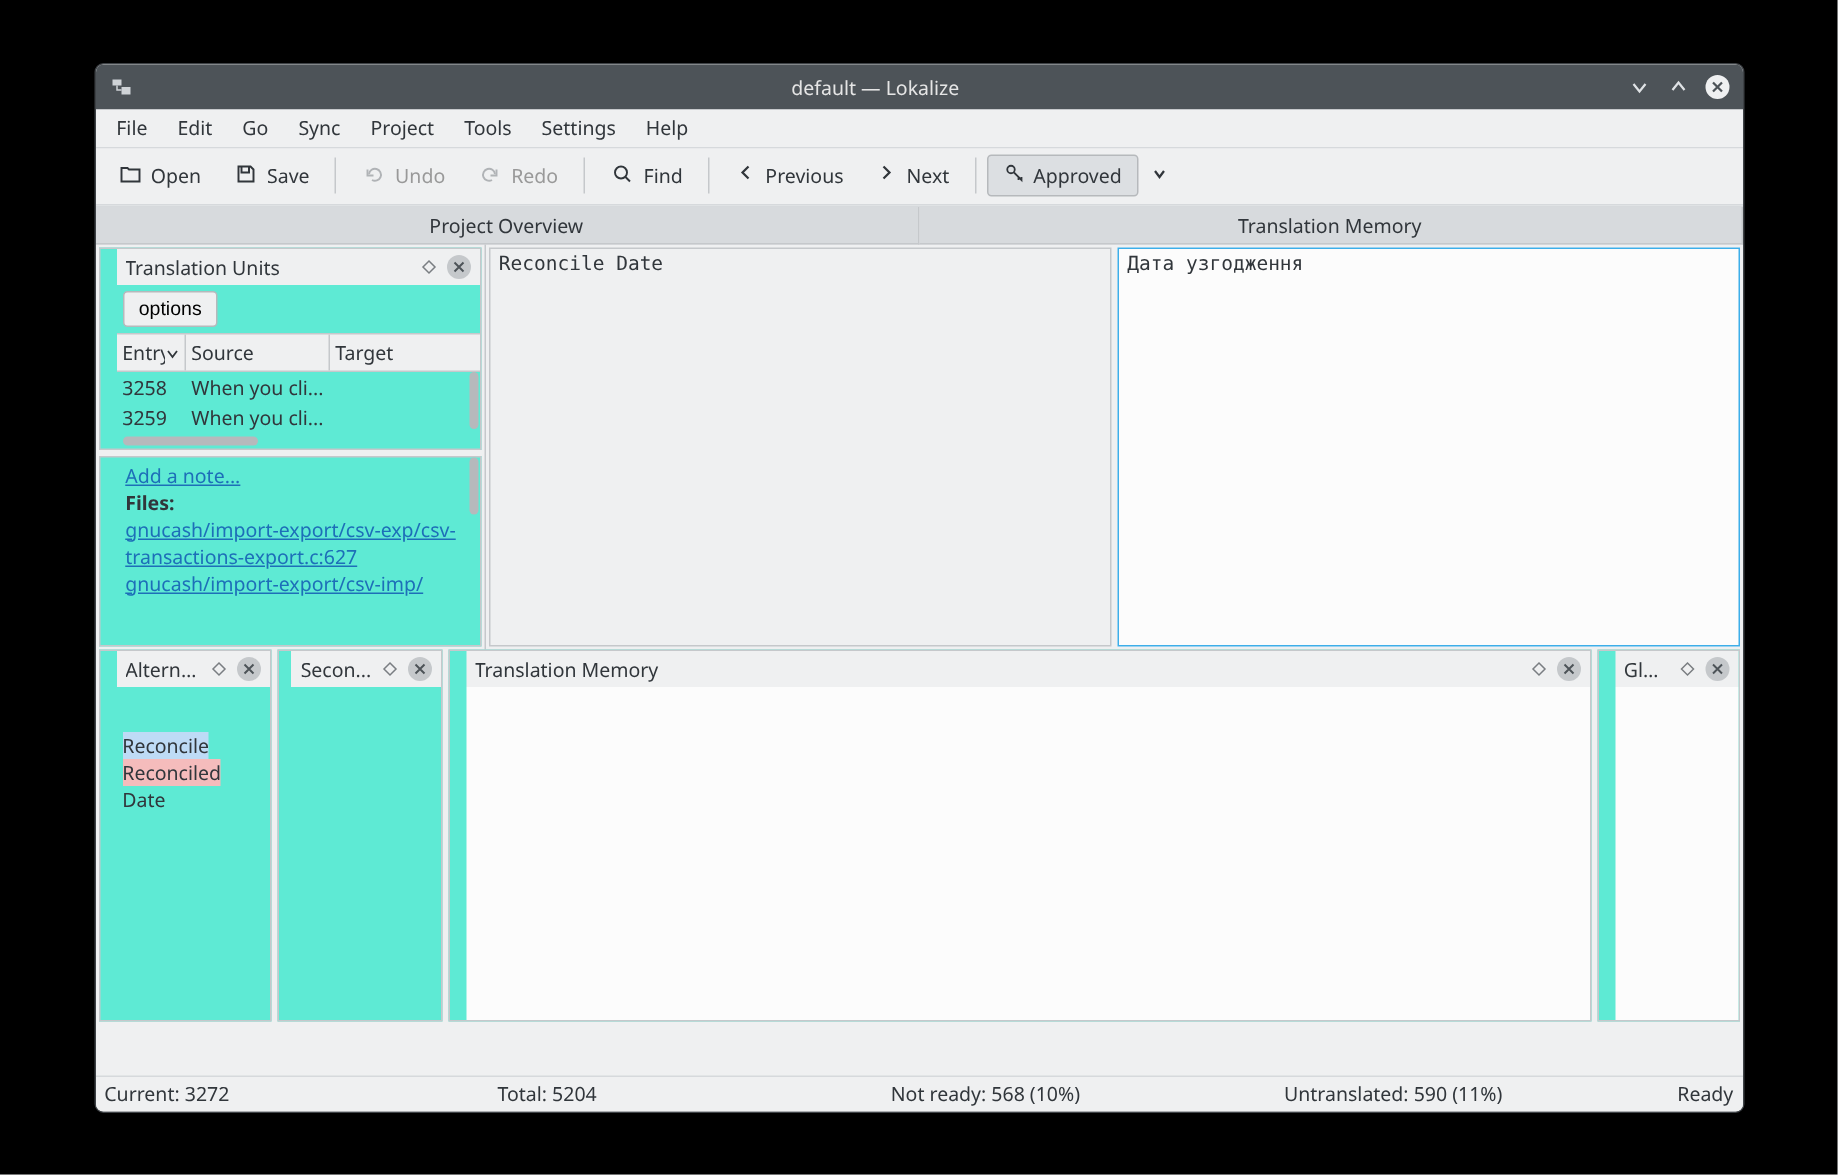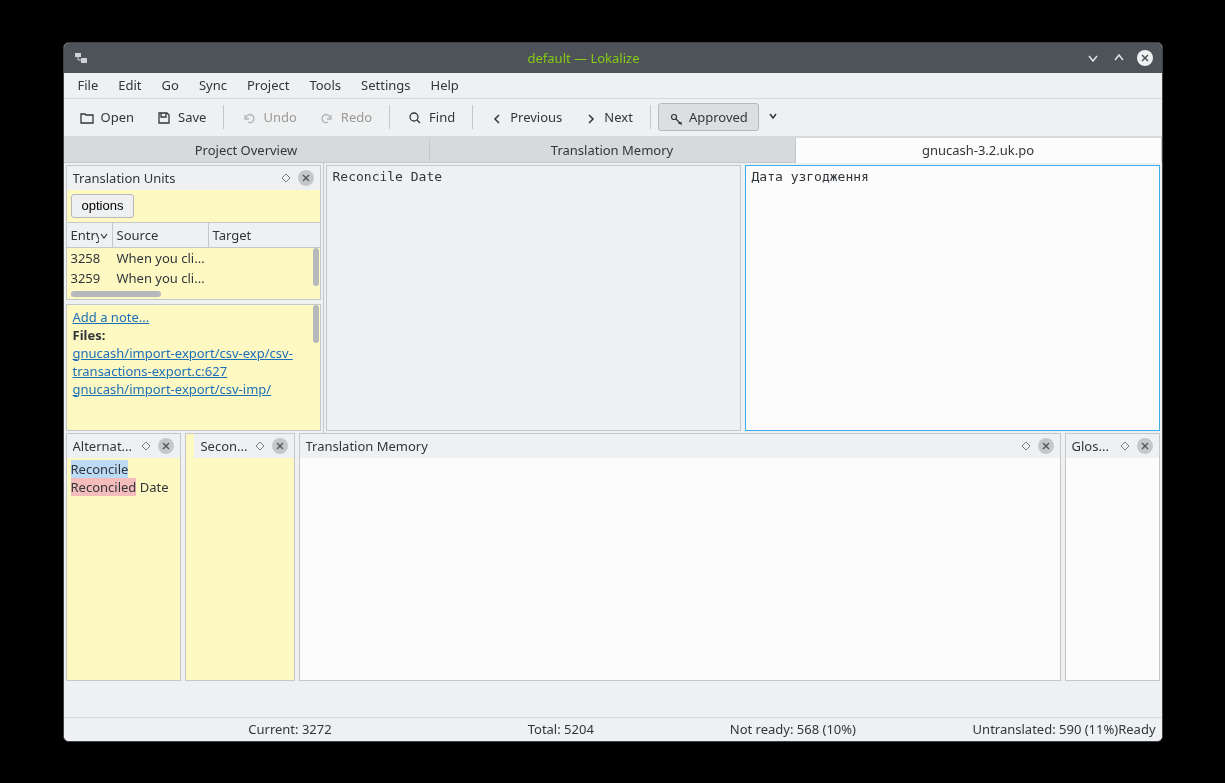--- a/index.html
+++ b/index.html
@@ -26,21 +26,21 @@
     border-radius: 6px;
     overflow:hidden;
     display:flex;
     flex-direction:column;
     background:#eff0f1;
     border:1px solid #3e4246;
   }
   .titlebar {
     height: 30px;
     background: #4d5358;
-    color:#84cc16;
+    color:#e5e5e5;
     display:flex;
     align-items:center;
     padding: 0 6px;
     flex:0 0 auto;
   }
   .titlebar .app-icon-box {
     width:18px; height:18px; margin-left:2px;
     display:flex; align-items:center; justify-content:center;
   }
   .titlebar .title { flex:1; text-align:center; font-size:13px; }
@@ -68,21 +68,21 @@
     height: 38px;
     background:#eff0f1;
     display:flex;
     align-items:center;
     padding: 0 4px;
     border-bottom:1px solid #d6d9dc;
     flex:0 0 auto;
   }
   .toolbar .tbtn {
     display:flex;
-    align-items:flex-end;
+    align-items:flex-start;
     padding: 4px 10px;
     margin: 0 1px;
     font-size:13px;
     border-radius:3px;
     cursor:pointer;
   }
   .toolbar .tbtn.disabled { color:#999; cursor:default; }
   .toolbar .tbtn .ticon { margin-right:6px; display:flex; align-items:center; }
   .toolbar .sep { width:1px; height:24px; background:#c5c8cb; margin:0 6px; }
   .toolbar .tbtn.approved {
@@ -129,22 +129,23 @@
   .left-col {
     width: 260px;
     display:flex;
     flex-direction:column;
     border-right:1px solid #c5c8cb;
   }
   .panel {
     display:flex;
     flex-direction:column;
     border:1px solid #c5c8cb;
-    background:#fef9c3;
+    background:#5eead4;
     margin:2px;
+    padding-left:11px;
   }
   .panel-head {
     display:flex;
     align-items:center;
     padding:3px 6px;
     font-size:13px;
     background:#eff0f1;
   }
   .panel-head .ph-title { flex:1; white-space:nowrap; overflow:hidden; text-overflow:ellipsis; }
   .panel-head .ph-btn {
@@ -226,29 +227,28 @@
     height: 250px;
     display:flex;
     gap:4px;
     padding:0 2px 2px 2px;
   }
   .lower .panel { margin:0; }
   .lp-alt { width:115px; }
   .lp-sec { width:110px;align-items:flex-end; }
   .lp-tm  { flex:1; }
   .lp-glos{ width:95px; }
-  .alt-body { padding:2px 4px; font-size:13px; }
+  .alt-body { padding:2px 4px; font-size:13px;margin-top:28px; }
   .alt-body .ins { background:#bedbf6; }
   .alt-body .del { background:#f5bcbc; }
   .statusbar {
     height:24px; background:#eff0f1; border-top:1px solid #d6d9dc;
     display:flex; align-items:center; font-size:13px;
     padding:0 6px;
     flex:0 0 auto;
-    text-align:right;
   }
   .statusbar .sb-cell { flex:1; white-space:nowrap; }
 </style>
 </head>
 <body>
 
 <div class="window-outer">
 <div class="window">
 
   <div class="titlebar">
@@ -367,21 +367,20 @@
         <svg width="12" height="12" viewBox="0 0 12 12">
               <path d="M3 4 L6 8 L9 4" fill="none" stroke="#31363b" stroke-width="1.5"></path>
             </svg>
       </span>
     </div>
   </div>
 
   <div class="tabs">
     <div class="tab">Project Overview</div>
     <div class="tab">Translation Memory</div>
-    <div class="tab active">gnucash-3.2.uk.po</div>
   </div>
 
   <div class="main">
 
     <div class="upper">
 
       <div class="left-col">
 
         <div class="panel tu-panel">
           <div class="panel-head">

